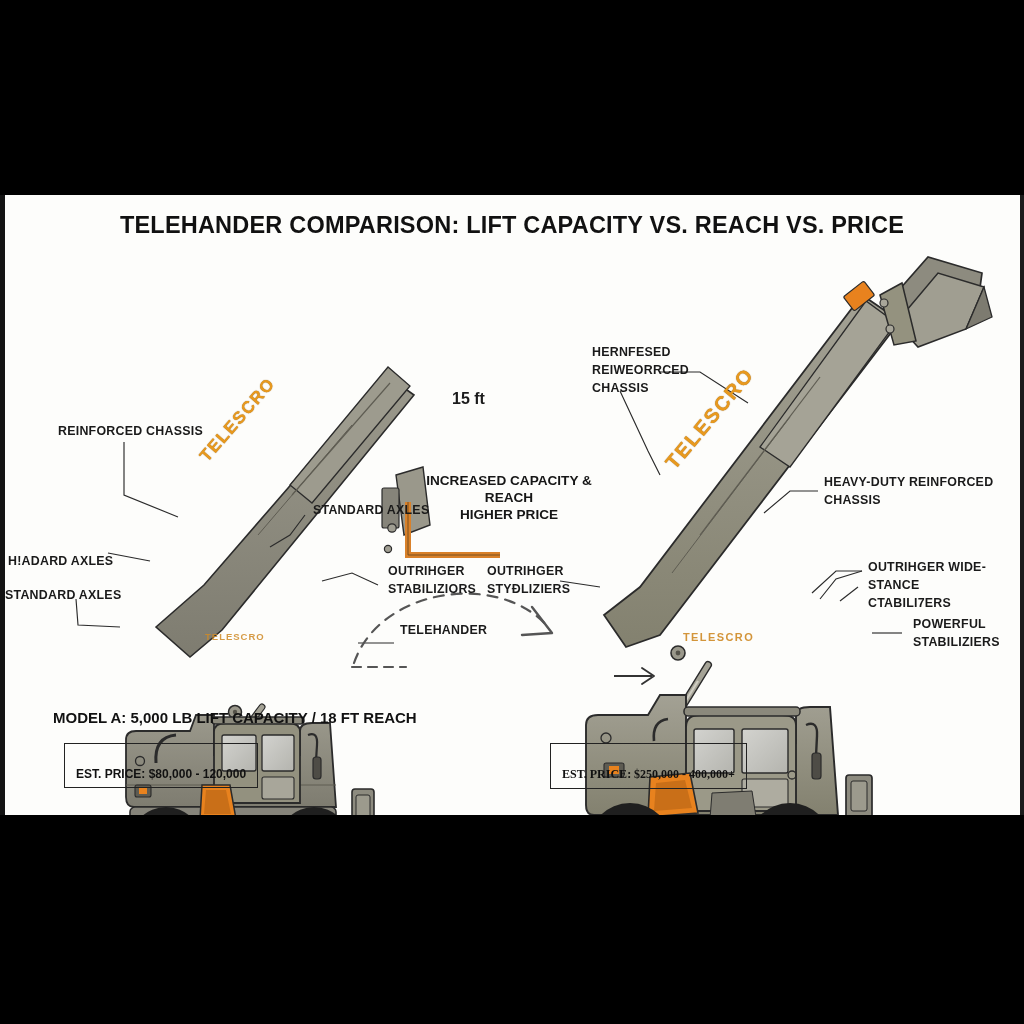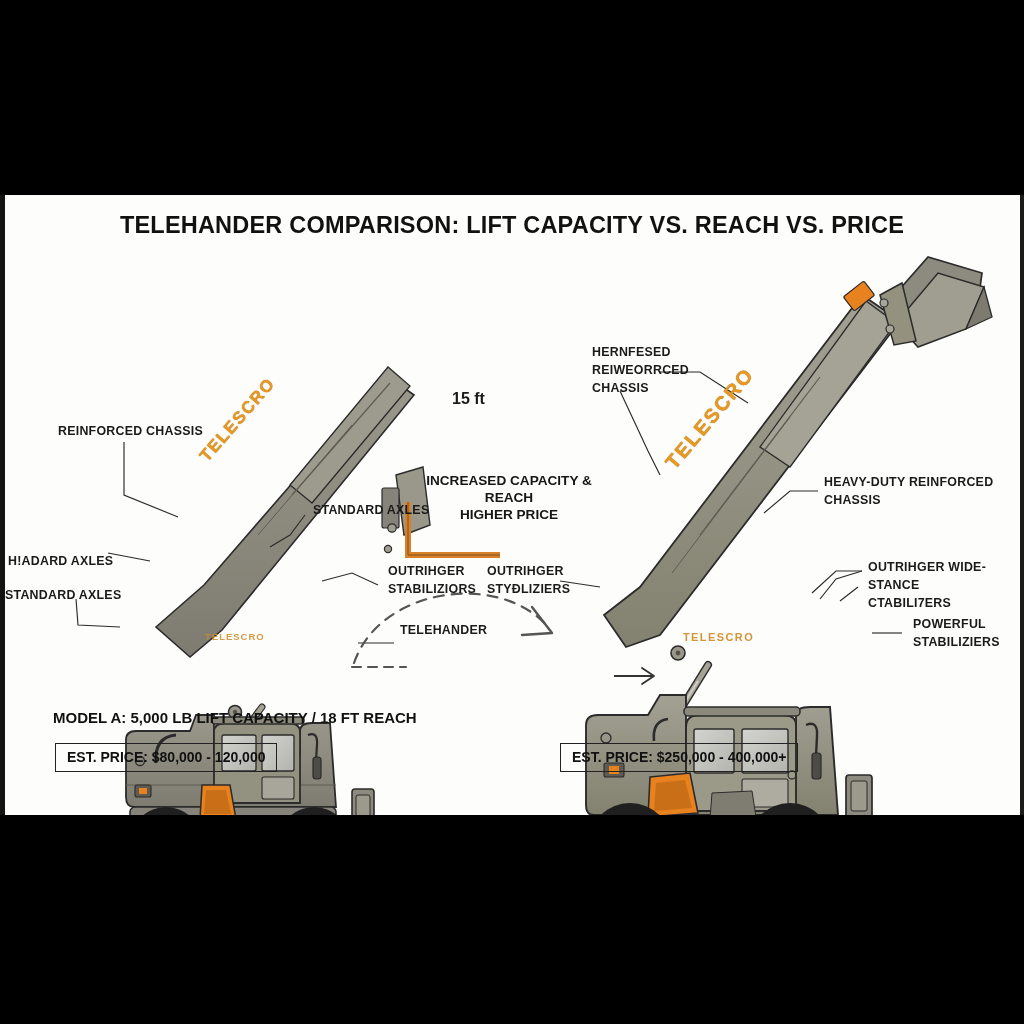--- a/index.html
+++ b/index.html
@@ -16,21 +16,21 @@
        font-family:"Liberation Sans",sans-serif;}
 
   .lbl{position:absolute;font-size:12.4px;font-weight:bold;color:#1a1a1a;
        letter-spacing:.25px;line-height:18px;white-space:pre-line;
        font-family:"Liberation Sans",sans-serif;}
 
   .cap{position:absolute;font-size:15px;font-weight:bold;color:#111;white-space:nowrap;}
   .cap b{font-weight:bold;}
   .cap span.sub{font-weight:bold;}
   .price{position:absolute;border:1.7px solid #222;background:transparent;
-         padding:5px 11px 6px 11px;font-size:14px;font-weight:bold;color:#111;white-space:nowrap;}
+         padding:23px 11px 6px 11px;font-size:12px;font-weight:bold;color:#111;white-space:nowrap;margin-left:9px;}
 
   .centerTxt{position:absolute;text-align:center;font-size:13.6px;font-weight:bold;color:#161616;line-height:17px;}
   .ftTxt{position:absolute;font-size:16px;font-weight:bold;color:#1b1b1b;}
 
   svg{display:block;}
   .ln{stroke:#2b2b2b;stroke-width:1.15;fill:none;}
 </style>
 </head>
 <body>
 
@@ -259,19 +259,19 @@
       <span>INCREASED CAPACITY &amp; REACH</span><br>
       <span>HIGHER PRICE</span>
     </div>
 
     <div class="cap" style="left:53px;top:514px;">
       <b>MODEL A:</b>
       <span class="sub" style="font-weight:bold;">5,000 LB LIFT CAPACITY / 18 FT REACH</span>
     </div>
     <div class="price" style="left:55px;top:548px;">EST. PRICE: $80,000 - 120,000</div>
 
-    <div class="price" style="left:560px;top:548px;">EST. PRICE: $250,000 - 400,000+</div>
+    <div class="price" style="left:541px;top:548px;font-family:Liberation Serif, serif;">EST. PRICE: $250,000 - 400,000+</div>
 
   </div>
 
   <div id="edge-left"></div>
   <div id="edge-right"></div>
 </div>
 
 </body></html>

